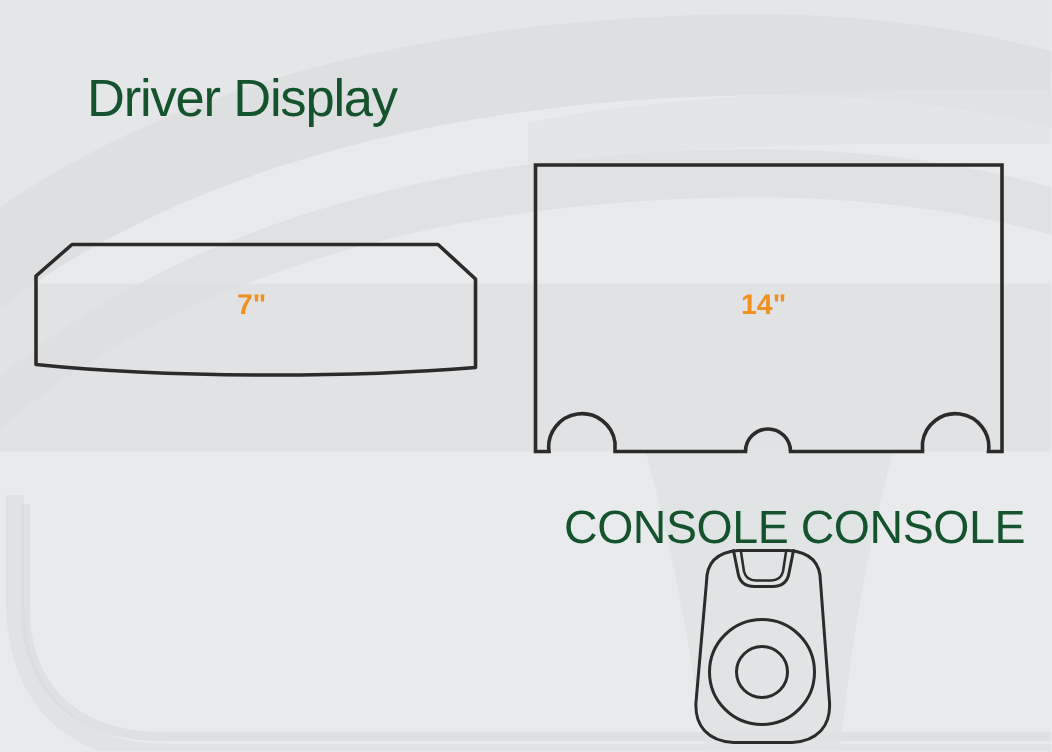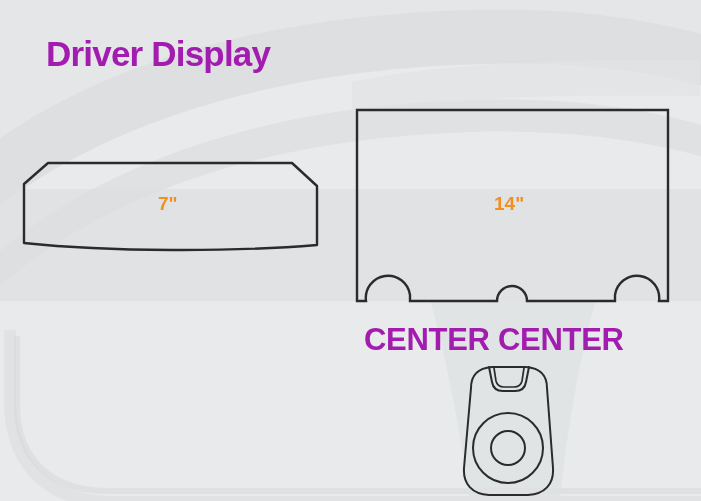--- a/index.html
+++ b/index.html
@@ -35,24 +35,24 @@
   #diagram-layer {
     position: absolute;
     left: 0; top: 0;
     width: 701px;
     height: 501px;
   }
 
   
   .panel-title {
     position: absolute;
-    margin: 0;
+    margin: 12px;
     font-family: "Liberation Sans", sans-serif;
-    font-weight: bold;
-    color: #a21caf;
+    font-weight: normal;
+    color: #14532d;
     letter-spacing: -0.5px;
     white-space: nowrap;
     line-height: 1;
   }
   #title-driver-display {
     left: 46px;
     top: 36px;
     font-size: 35px;
     letter-spacing: -0.8px;
   }
@@ -169,19 +169,19 @@
       <g>
         <circle cx="508" cy="448" r="35" fill="none" stroke="#2b2b2b" stroke-width="2.0"></circle>
         <circle cx="508" cy="448" r="17" fill="none" stroke="#2b2b2b" stroke-width="2.0"></circle>
       </g>
     </g>
   </svg>
 
   <h2 class="panel-title" id="title-driver-display">Driver Display</h2>
 
 
-  <h2 class="panel-title" id="title-center-console">CENTER CENTER</h2>
+  <h2 class="panel-title" id="title-center-console">CONSOLE CONSOLE</h2>
 
   <span class="dimension-label" id="dim-driver-display">7"</span>
 
   <span class="dimension-label" id="dim-infotainment">14"</span>
 
 </div>
 
 </body></html>

